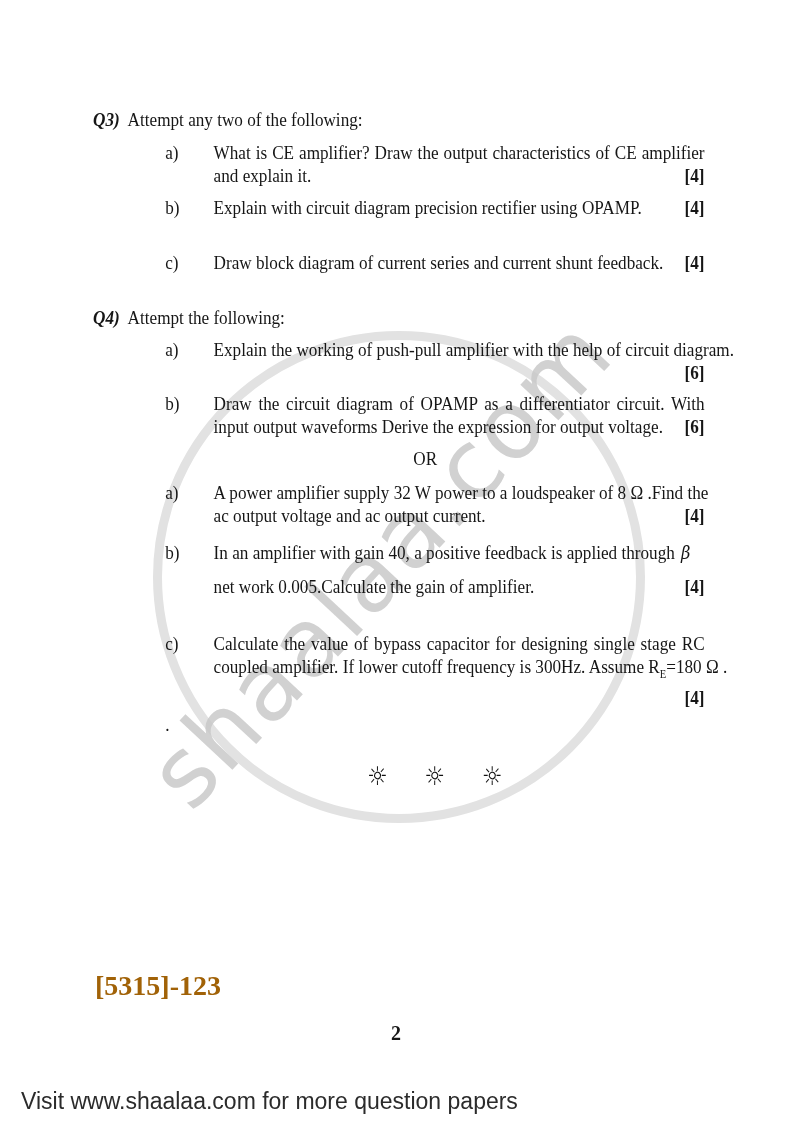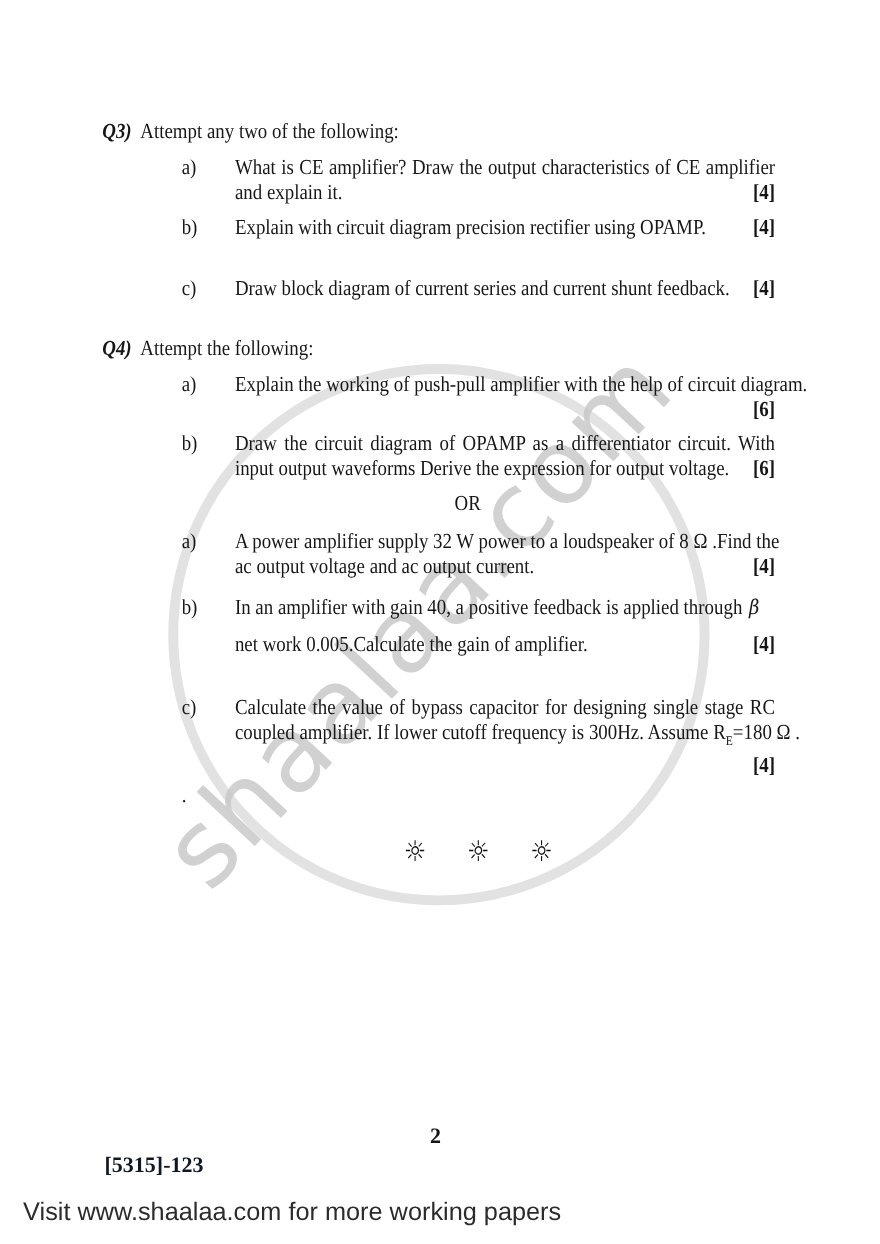--- a/index.html
+++ b/index.html
@@ -35,22 +35,22 @@
   .marks{font-weight:bold;}
   .marks-abs{position:absolute;right:0;bottom:0;font-weight:bold;}
   .marksline{text-align:right;text-align-last:right;}
   .or-row{margin-left:75px;width:605px;text-align:center;}
   .beta{font-style:italic;font-family:"DejaVu Serif",serif;margin-left:7px;font-size:18.5px;}
   .sub{font-size:12px;vertical-align:-5px;}
   .orn-row{margin-left:82px;width:613px;text-align:center;font-family:"DejaVu Sans",sans-serif;
            font-size:26px;line-height:26px;color:#111;}
   .orn{margin:0 21px;}
   
-  .paper-code{position:absolute;left:95px;top:1048px;font-family:"Liberation Serif",serif;
-              font-size:20px;font-weight:bold;color:#0f172a;z-index:2;}
+  .paper-code{position:absolute;left:95px;top:970px;font-family:"Liberation Serif",serif;
+              font-size:28px;font-weight:bold;color:#a16207;z-index:2;}
   .page-num{position:absolute;left:391px;top:1022px;font-family:"Liberation Serif",serif;
             font-size:20px;font-weight:bold;color:#161616;z-index:2;}
   .visit-bar{position:absolute;left:21px;top:1088px;font-family:"Liberation Sans",sans-serif;
              font-size:23px;color:#2b2b2b;z-index:2;white-space:nowrap;}
 </style>
 </head>
 <body>
 
 <div class="page">
 
@@ -144,15 +144,15 @@
     </div>
 
     <div class="orn-row">
       <span class="orn">☼</span><span class="orn">☼</span><span class="orn">☼</span>
     </div>
 
   </div>
 
   <div class="paper-code">[5315]-123</div>
   <div class="page-num">2</div>
-  <div class="visit-bar">Visit www.shaalaa.com for more working papers</div>
+  <div class="visit-bar">Visit www.shaalaa.com for more question papers</div>
 
 </div>
 
 </body></html>

